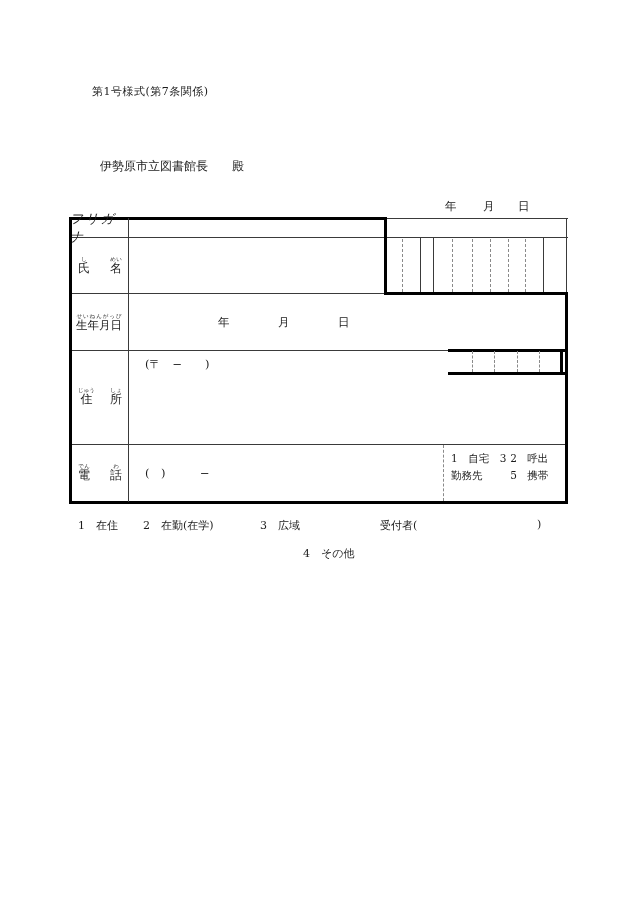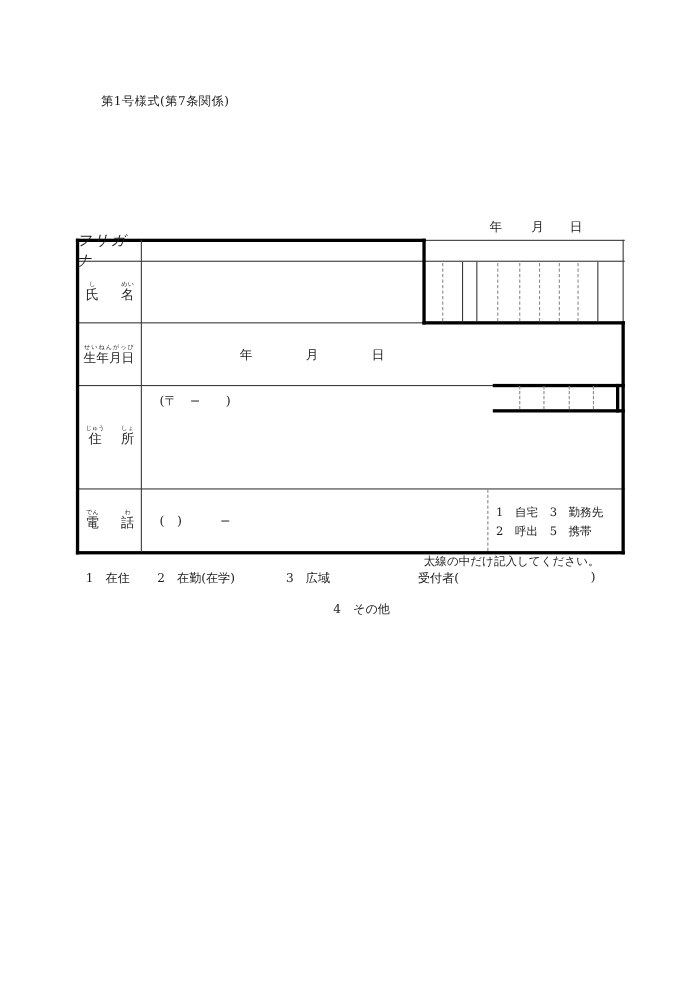--- a/index.html
+++ b/index.html
@@ -29,30 +29,33 @@
   .usernum-header{left:385px;top:218px;width:183px;height:19px;font-size:10.5px;letter-spacing:13px;padding-left:13px;box-sizing:border-box;}
   .name-label{left:78px;top:240px;width:44px;height:52px;font-size:12px;}
   .birth-label{left:71px;top:296px;width:56px;height:53px;font-size:11.5px;}
   .addr-label{left:78px;top:352px;width:44px;height:91px;font-size:12px;}
   .phone-label{left:78px;top:446px;width:44px;height:55px;font-size:12px;}
   .birth-year{left:218px;top:315px;}
   .birth-month{left:278px;top:315px;}
   .birth-day{left:338px;top:315px;}
   .postal{left:145px;top:357px;font-size:11.5px;}
   .phone-content{left:145px;top:466px;font-size:11.5px;}
-  .legend{left:451px;top:450px;width:112px;height:50px;display:flex;flex-direction:column;justify-content:center;font-size:10.5px;line-height:17px;}
+  .legend{left:451px;top:450px;width:112px;height:50px;display:flex;flex-direction:row;justify-content:center;font-size:10.5px;line-height:17px;}
   .note{left:300px;top:504px;width:245px;text-align:right;font-size:10.5px;}
   .optline{top:518px;font-size:11px;}
 </style>
 </head>
 <body>
 
 <div class="page">
 
   <div class="abs form-number">第1号様式(第7条関係)</div>
+  <div class="abs addressee">
+    <span>伊勢原市立図書館長</span><span class="honorific">殿</span>
+  </div>
   <span class="abs datechar" style="left:445px;top:199px;">年</span>
   <span class="abs datechar" style="left:483px;top:199px;">月</span>
   <span class="abs datechar" style="left:518px;top:199px;">日</span>
 
   <div>
 
     <div class="hl thick" style="left:69px;top:217px;width:318px;"></div>
     <div class="hl" style="left:385px;top:218px;width:183px;"></div>
     <div class="hl" style="left:70px;top:237px;width:498px;"></div>
     <div class="hl" style="left:70px;top:293px;width:315px;"></div>
@@ -114,21 +117,20 @@
   <div class="abs cell-label spread phone-label">
     <ruby><span>電</span><rt>でん</rt></ruby>
     <ruby><span>話</span><rt>わ</rt></ruby>
   </div>
   <div class="abs phone-content">(　)　　　−</div>
   <div class="abs legend">
     <div>1　自宅　3　勤務先</div>
     <div>2　呼出　5　携帯</div>
   </div>
 
-  <div class="abs note">太線の中だけ記入してください。</div>
   <span class="abs optline" style="left:78px;">1　在住</span>
   <span class="abs optline" style="left:143px;">2　在勤(在学)</span>
   <span class="abs optline" style="left:240px;margin-left:20px;">3　広域</span>
   <span class="abs optline" style="left:303px;margin-top:28px;">4　その他</span>
   <span class="abs optline" style="left:380px;">受付者(</span>
   <span class="abs" style="left:427px;top:518px;width:110px;height:14px;"></span>
   <span class="abs optline" style="left:537px;">)</span>
 
 </div>
 

